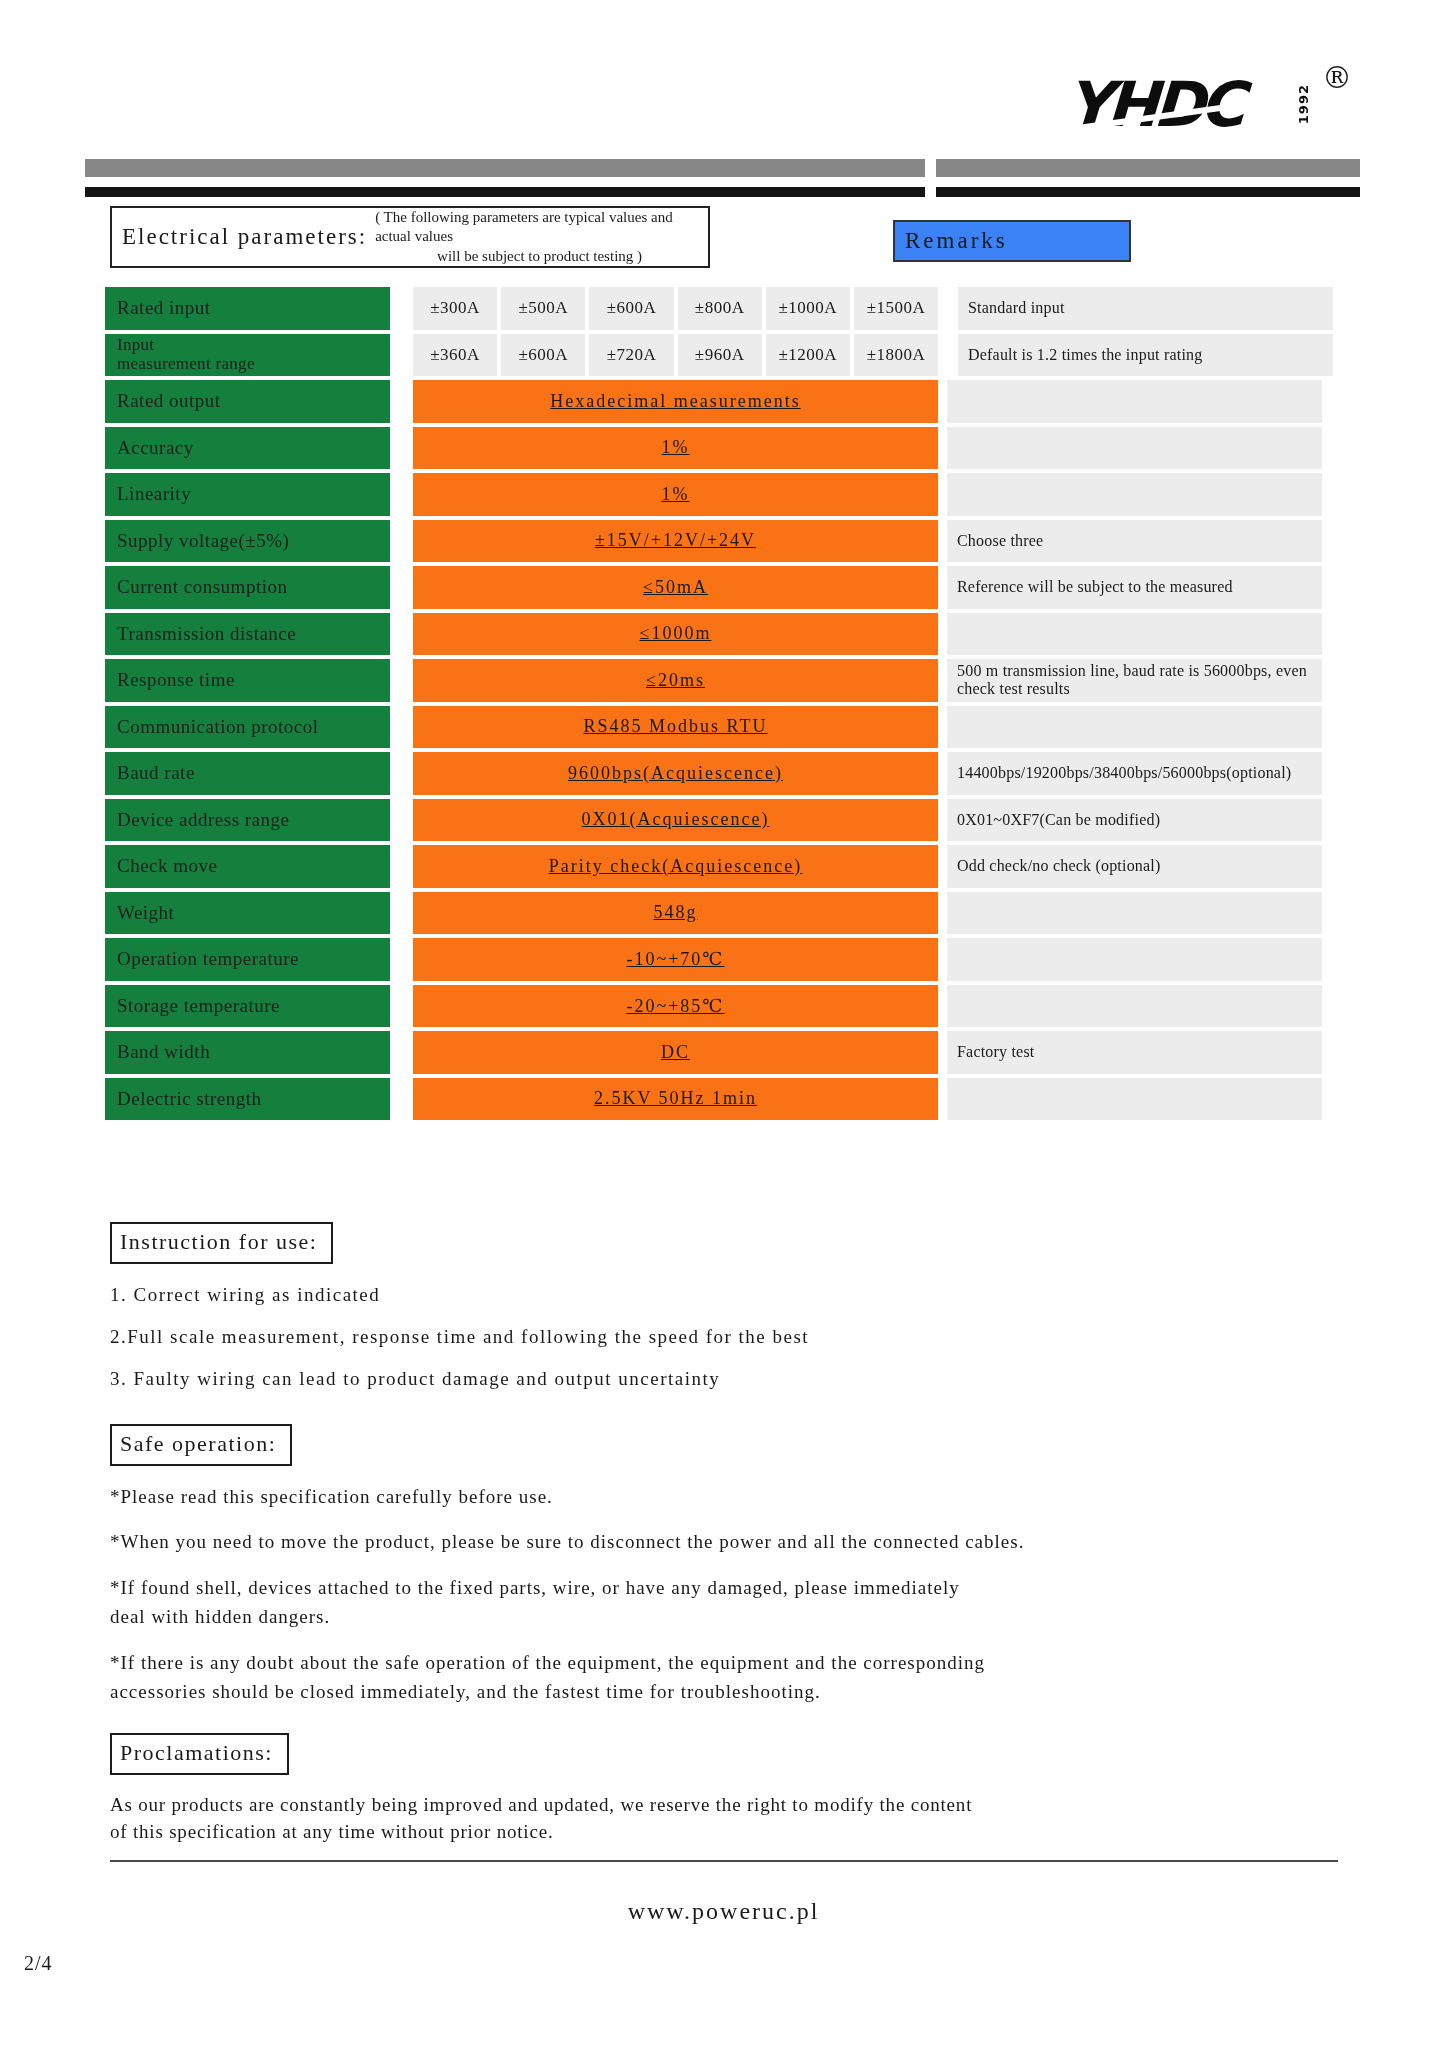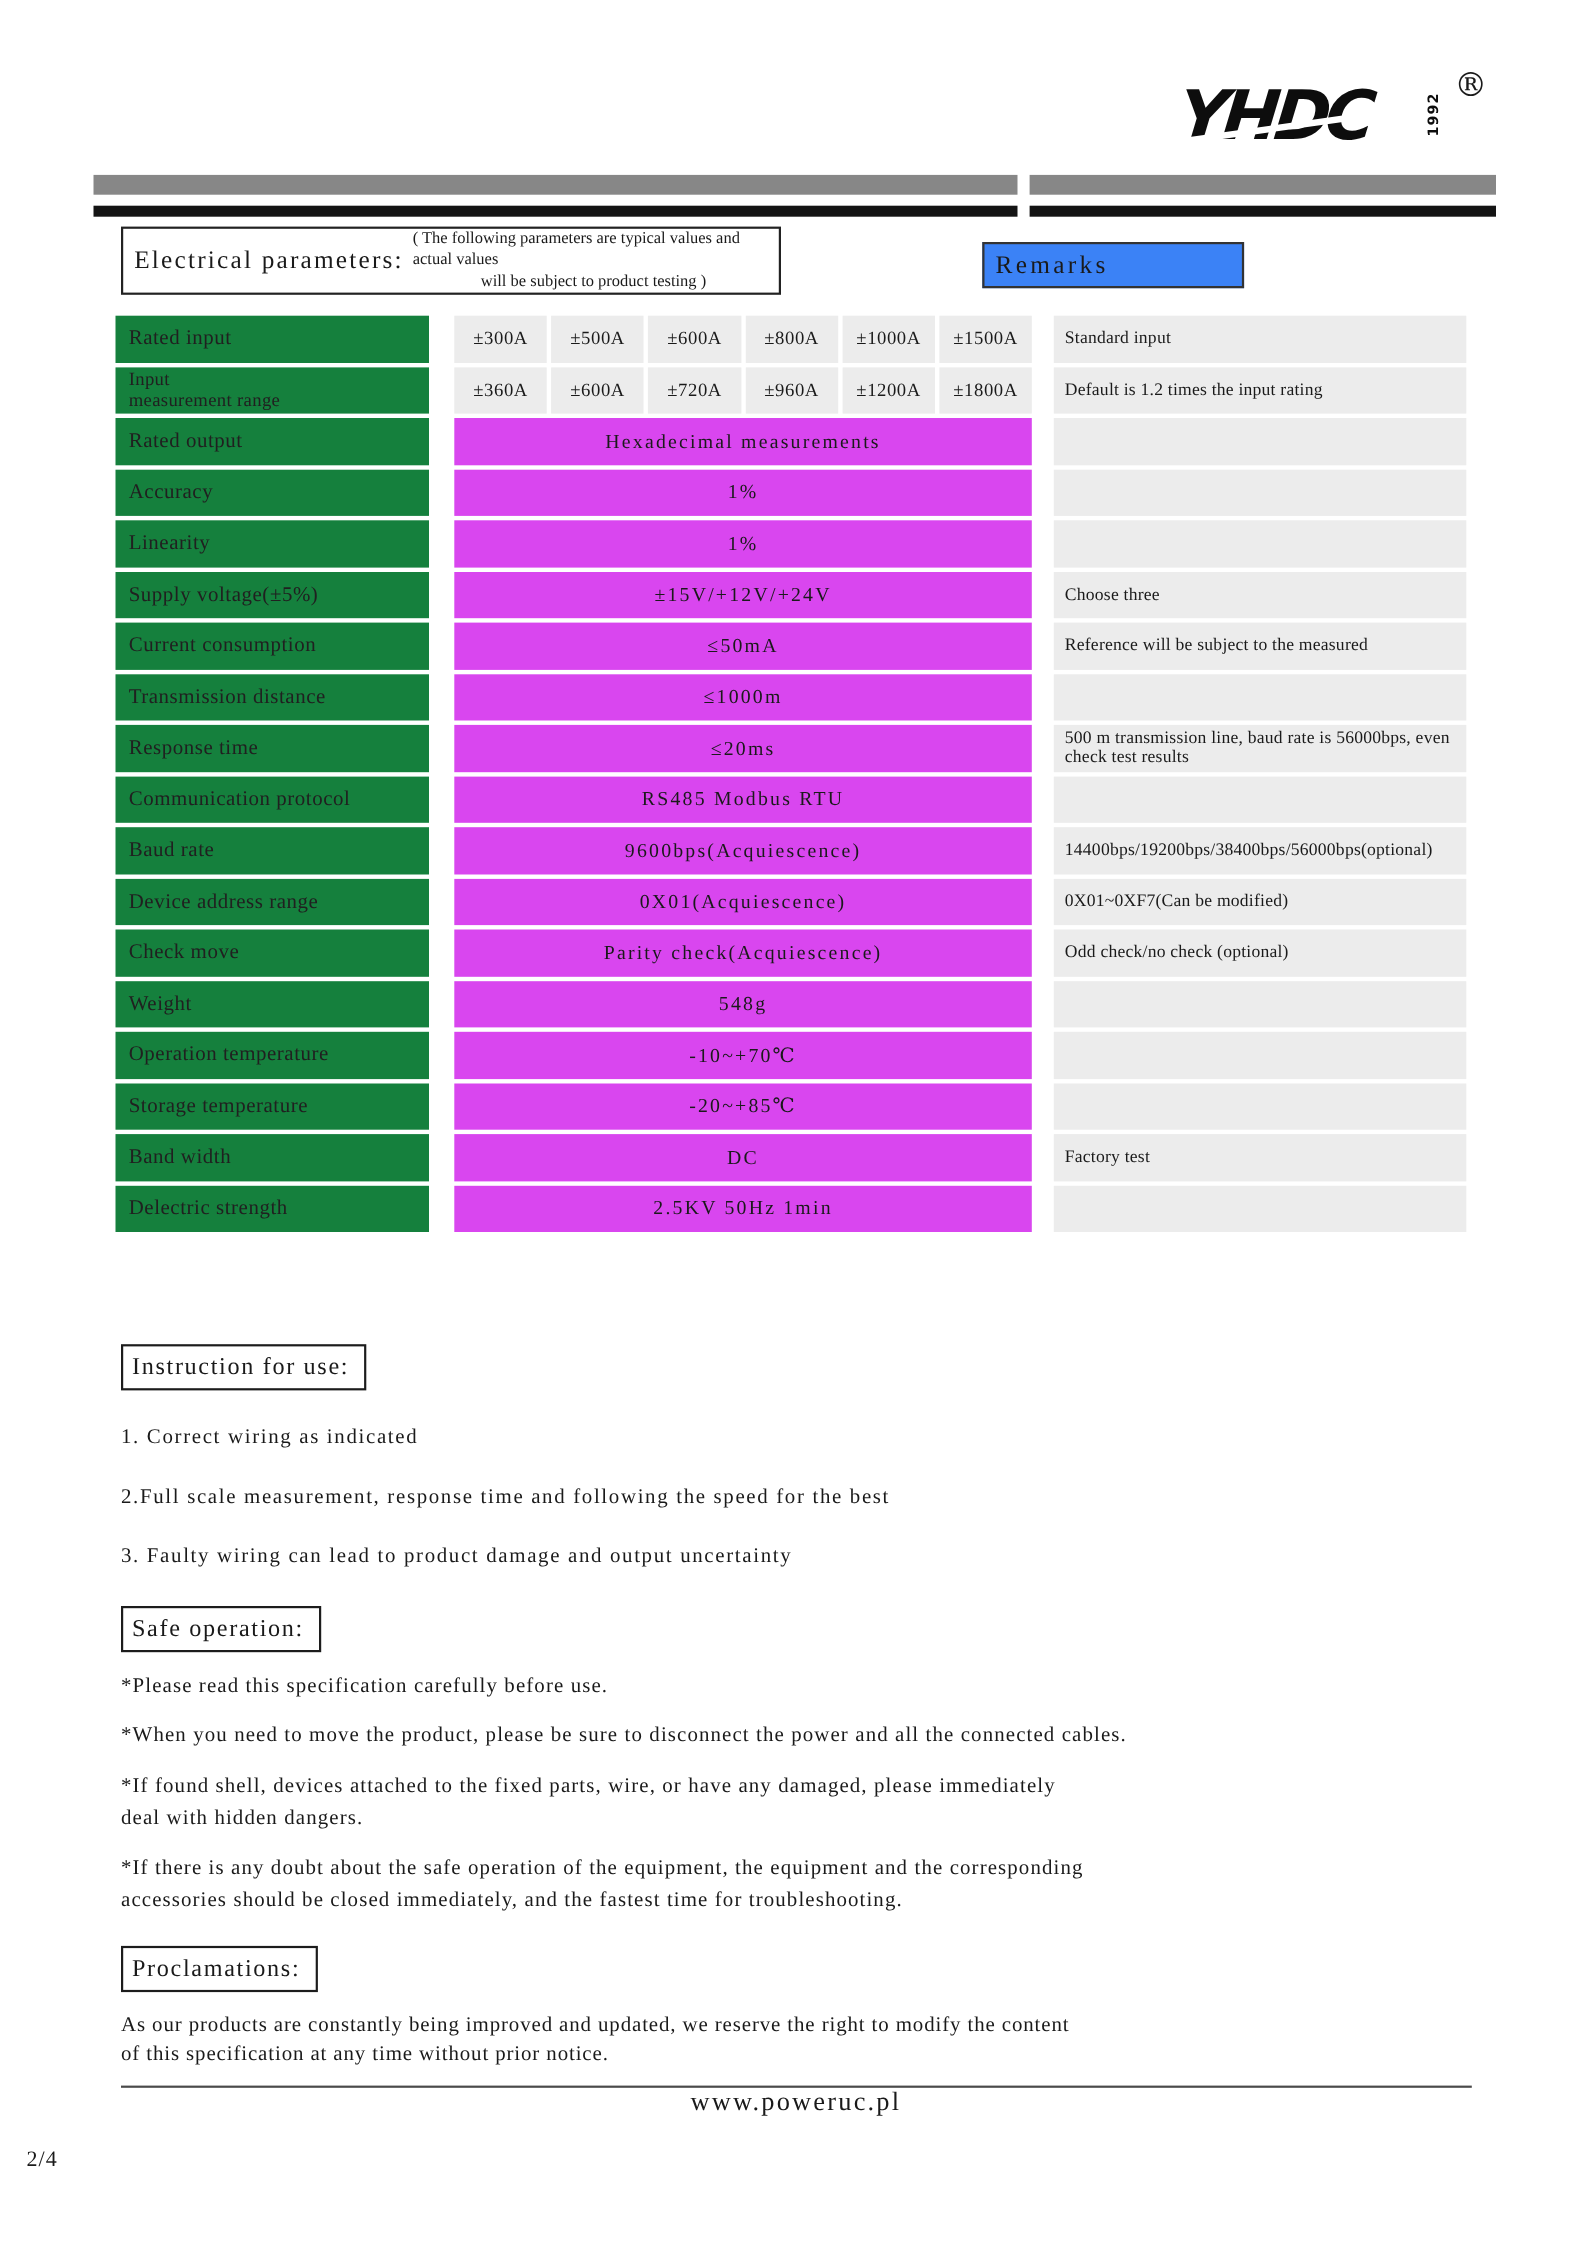--- a/index.html
+++ b/index.html
@@ -49,40 +49,40 @@
   
   .ptable{position:absolute;left:105px;top:287px;width:1228px;}
   .t-row{display:flex;height:42.5px;margin-bottom:4px;}
   .t-label{
     width:285px;min-width:285px;background:#15803d;display:flex;flex-direction:column;
     justify-content:center;padding-left:12px;box-sizing:border-box;
     font-size:19px;letter-spacing:0.5px;margin-right:23px;color:#202020;
   }
   .t-label.two-line{font-size:17px;line-height:1.1;letter-spacing:0.3px;}
   .t-value{
-    width:525px;min-width:525px;background:#d946ef;display:flex;align-items:center;
-    justify-content:center;font-size:18px;letter-spacing:2px;margin-right:20px;box-sizing:border-box;
+    width:525px;min-width:525px;background:#f97316;display:flex;align-items:center;
+    justify-content:center;font-size:18px;letter-spacing:2px;margin-right:9px;box-sizing:border-box;text-decoration:underline;
   }
   .t-vals{width:525px;min-width:525px;display:flex;gap:4px;margin-right:20px;}
   .t-vcell{
     flex:1;background:#ececec;display:flex;align-items:center;justify-content:center;
     font-size:17px;letter-spacing:0.5px;
   }
   .t-remark{
     width:375px;min-width:375px;background:#ececec;display:flex;align-items:center;
     padding:0 4px 0 10px;box-sizing:border-box;font-size:16px;line-height:1.15;letter-spacing:0.2px;
   }
 
   
   .sections{position:absolute;left:110px;top:1222px;width:1248px;}
   .sec-box{
     display:inline-block;border:2px solid #1c1c1c;padding:5px 14px 7px 8px;
     font-size:22px;letter-spacing:1.5px;background:#fff;
   }
-  .instr-item{margin-top:32px;font-size:19px;letter-spacing:1.5px;}
+  .instr-item{margin-top:20px;font-size:19px;letter-spacing:1.5px;}
   .safe-title{margin-top:34px;}
   .safe-item{margin-top:16px;font-size:19px;letter-spacing:1px;white-space:pre-line;line-height:1.55;}
   .proc-title{margin-top:26px;}
   .proc-text{margin-top:16px;font-size:19px;letter-spacing:0.8px;white-space:pre-line;line-height:1.45;}
   .rule{margin:14px 0 0 0;border:none;border-top:2px solid #4a4a4a;width:1228px;}
 
   
   .site{position:absolute;left:0;right:0;top:1898px;text-align:center;font-size:24px;letter-spacing:2px;}
   .pageno{position:absolute;left:0;right:0;top:1952px;text-align:left;font-size:20px;letter-spacing:1px;padding-left:24px;}
 </style>

